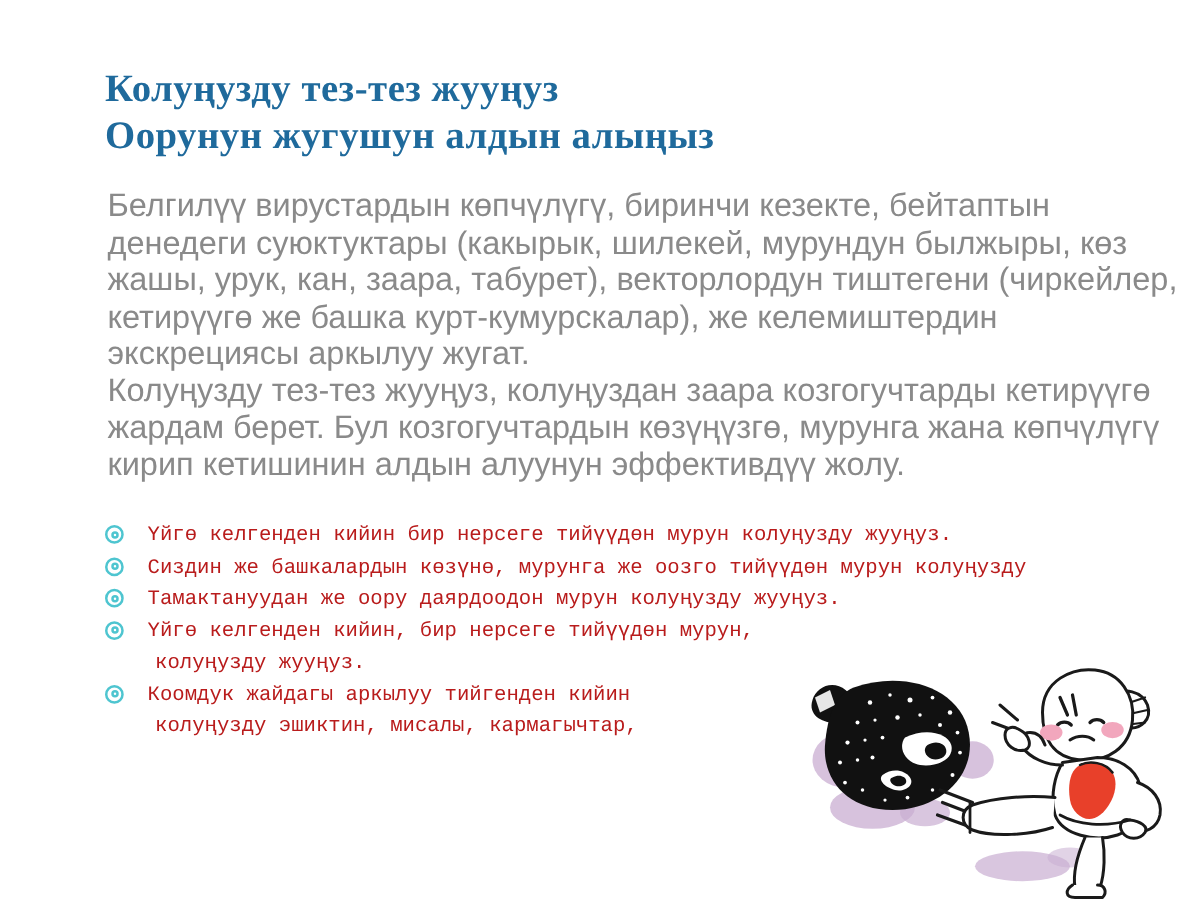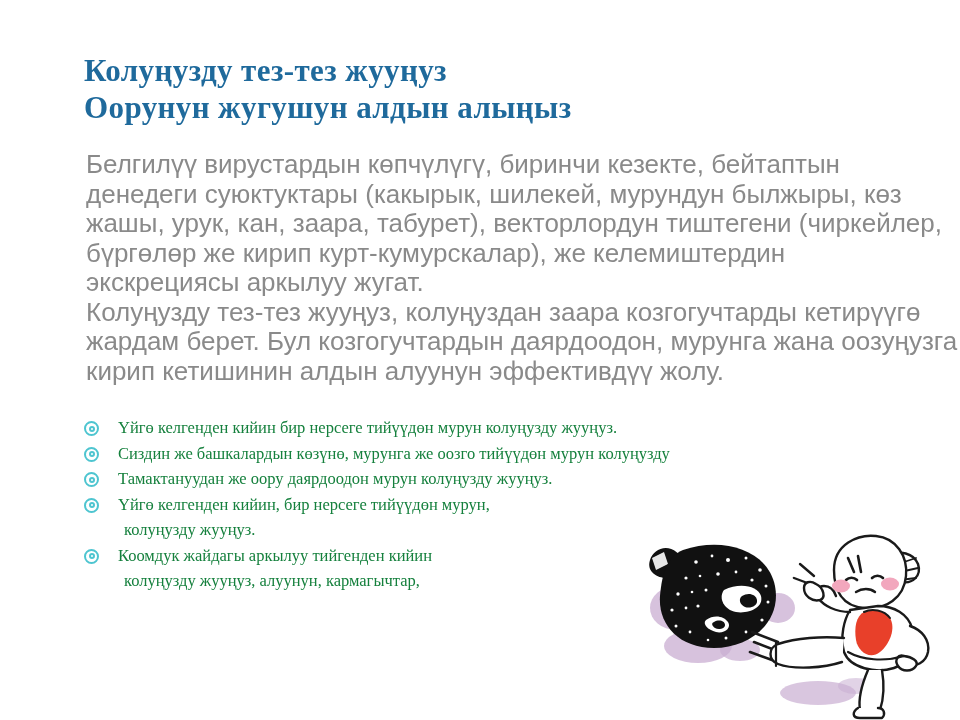--- a/index.html
+++ b/index.html
@@ -96,24 +96,24 @@
     position: absolute;
     left: 2.5px;
     top: 2.5px;
     width: 6px;
     height: 6px;
     border: 2px solid #4ec5d0;
     border-radius: 50%;
     box-sizing: border-box;
   }
   .list-line {
-    font-family: Liberation Serif, serif;
+    font-family: Liberation Mono, monospace;
     font-size: 16.5px;
     line-height: 25.5px;
-    color: #15803d;
+    color: #b91c1c;
     white-space: nowrap;
   }
   .list-line.cont {
     padding-left: 6px;
   }
 
   
   .illustration {
     position: absolute;
     left: 628px;
@@ -134,24 +134,24 @@
 
   <div class="title-block">
     <div class="title-line">Колуңузду тез-тез жууңуз</div>
     <div class="title-line">Оорунун жугушун алдын алыңыз</div>
   </div>
 
   <div class="body-block">
     <div class="body-line">Белгилүү вирустардын көпчүлүгү, биринчи кезекте, бейтаптын</div>
     <div class="body-line">денедеги суюктуктары (какырык, шилекей, мурундун былжыры, көз</div>
     <div class="body-line">жашы, урук, кан, заара, табурет), векторлордун тиштегени (чиркейлер,</div>
-    <div class="body-line">бүргөлөр же кирип курт-кумурскалар), же келемиштердин</div>
+    <div class="body-line">кетирүүгө же башка курт-кумурскалар), же келемиштердин</div>
     <div class="body-line">экскрециясы аркылуу жугат.</div>
     <div class="body-line">Колуңузду тез-тез жууңуз, колуңуздан заара козгогучтарды кетирүүгө</div>
-    <div class="body-line">жардам берет. Бул козгогучтардын даярдоодон, мурунга жана оозуңузга</div>
+    <div class="body-line">жардам берет. Бул козгогучтардын көзүңүзгө, мурунга жана көпчүлүгү</div>
     <div class="body-line">кирип кетишинин алдын алуунун эффективдүү жолу.</div>
   </div>
 
   <div class="list-block">
 
     <div class="list-item">
       <span class="bullet"><span class="bullet-ring"></span></span>
       <div class="list-line">Үйгө келгенден кийин бир нерсеге тийүүдөн мурун колуңузду жууңуз.</div>
     </div>
 
@@ -167,21 +167,21 @@
 
     <div class="list-item">
       <span class="bullet"><span class="bullet-ring"></span></span>
       <div class="list-line">Үйгө келгенден кийин, бир нерсеге тийүүдөн мурун,</div>
       <div class="list-line cont">колуңузду жууңуз.</div>
     </div>
 
     <div class="list-item">
       <span class="bullet"><span class="bullet-ring"></span></span>
       <div class="list-line">Коомдук жайдагы аркылуу тийгенден кийин</div>
-      <div class="list-line cont">колуңузду жууңуз, алуунун, кармагычтар,</div>
+      <div class="list-line cont">колуңузду эшиктин, мисалы, кармагычтар,</div>
     </div>
 
   </div>
 
   <div class="illustration">
     <svg viewBox="0 0 330 192" xmlns="http://www.w3.org/2000/svg">
 
       <g>
         <ellipse cx="48" cy="80" rx="26" ry="22" fill="#c9aed2" opacity="0.75"></ellipse>
         <ellipse cx="70" cy="118" rx="34" ry="17" fill="#c9aed2" opacity="0.75"></ellipse>

